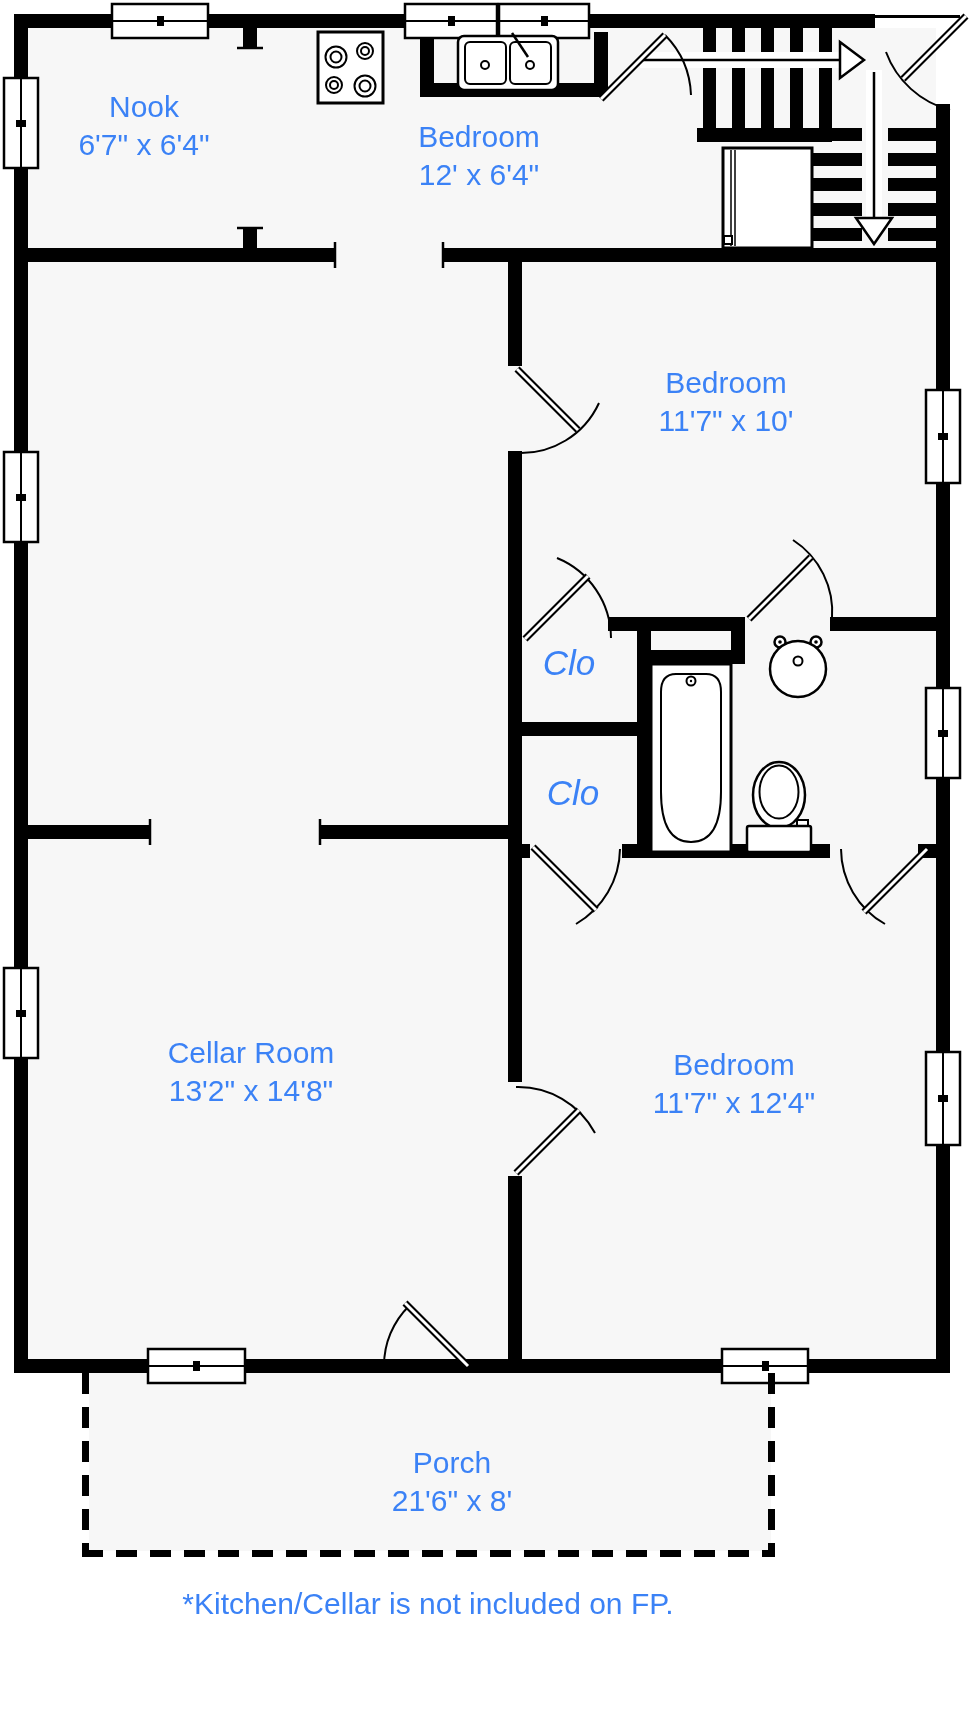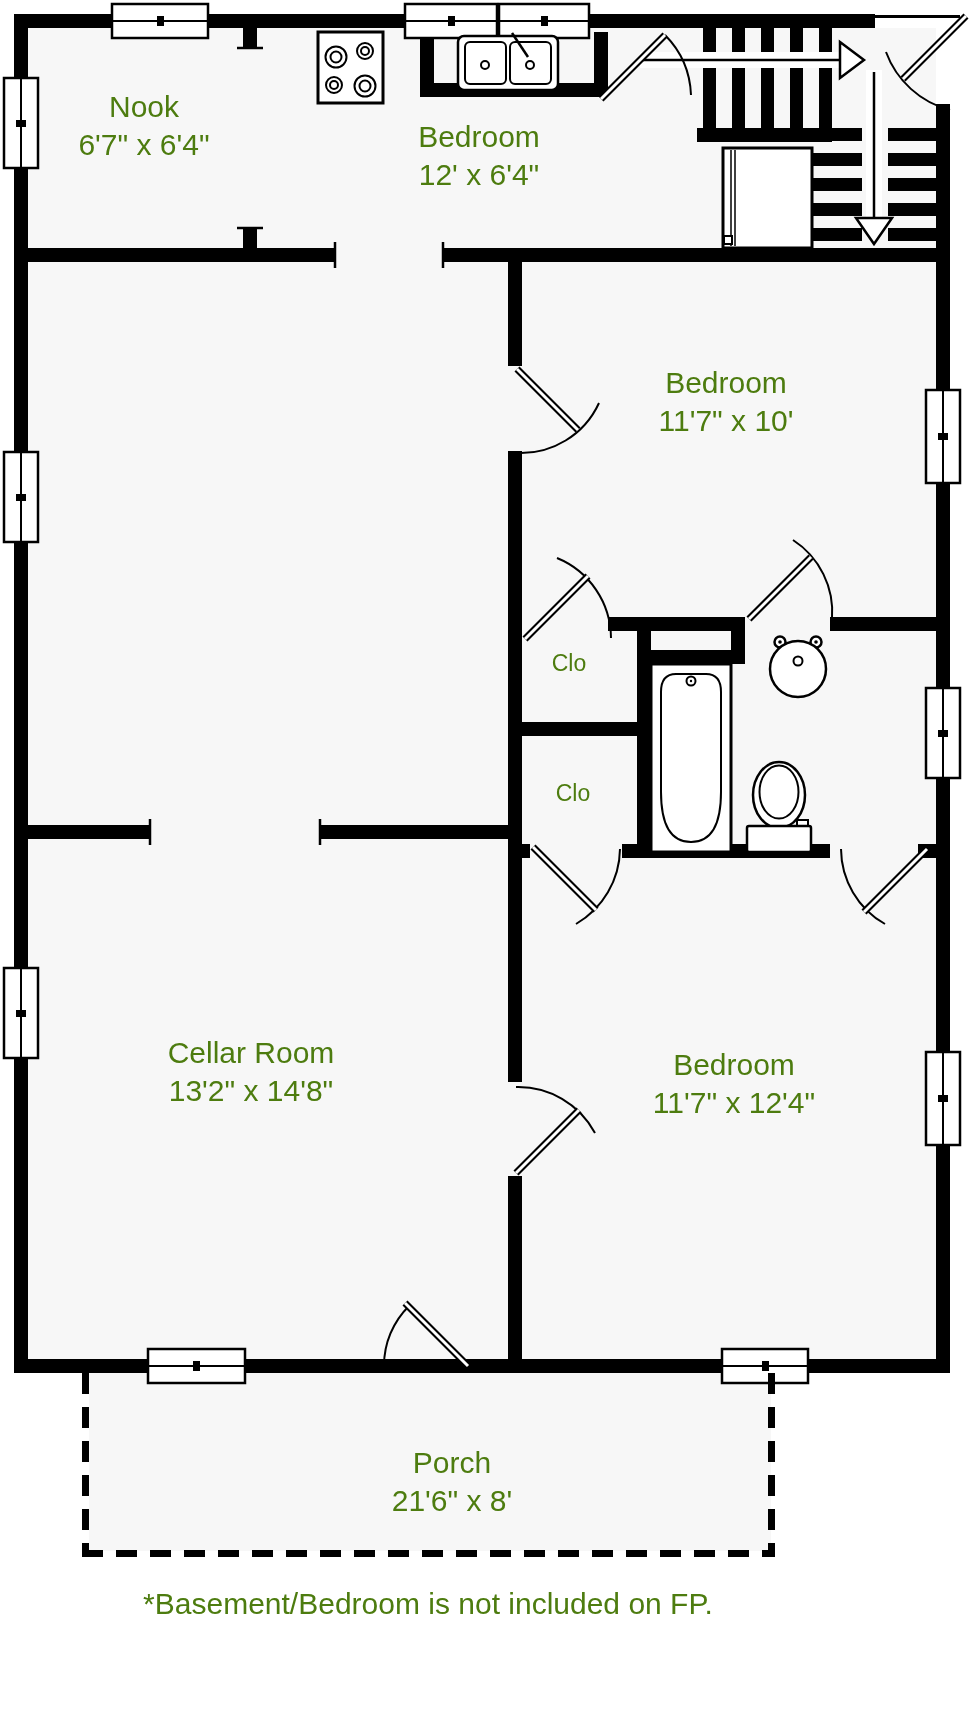--- a/index.html
+++ b/index.html
@@ -1,21 +1,21 @@
 <!DOCTYPE html>
 <html><head>
 <meta charset="utf-8">
 <style>
   html,body{margin:0;padding:0;background:#ffffff;}
   .plan{position:relative;width:973px;height:1725px;background:#ffffff;overflow:hidden;
-        font-family:"Liberation Sans", sans-serif;color:#4d7c0f;}
+        font-family:"Liberation Sans", sans-serif;color:#3b82f6;}
   .plan svg{position:absolute;left:0;top:0;}
   .room-label{position:absolute;transform:translateX(-50%);text-align:center;
               font-size:30px;line-height:38px;white-space:nowrap;}
-  .clo-label{position:absolute;transform:translateX(-50%);font-size:23px;line-height:34px;white-space:nowrap;}
+  .clo-label{position:absolute;transform:translateX(-50%);font-size:35px;line-height:34px;white-space:nowrap;font-style:italic;}
   .footnote{position:absolute;transform:translateX(-50%);font-size:30px;white-space:nowrap;}
 </style>
 </head>
 <body>
 
 <div class="plan">
 
 <svg width="973" height="1725" viewBox="0 0 973 1725">
 
   <g>
@@ -292,15 +292,15 @@
   <div class="room-label" style="left:734px;top:1046px">
     <div>Bedroom</div>
     <div>11'7" x 12'4"</div>
   </div>
 
   <div class="room-label" style="left:452px;top:1444px">
     <div>Porch</div>
     <div>21'6" x 8'</div>
   </div>
 
-  <div class="footnote" style="left:428px;top:1587px">*Basement/Bedroom is not included on FP.</div>
+  <div class="footnote" style="left:428px;top:1587px">*Kitchen/Cellar is not included on FP.</div>
 
 </div>
 
 </body></html>

